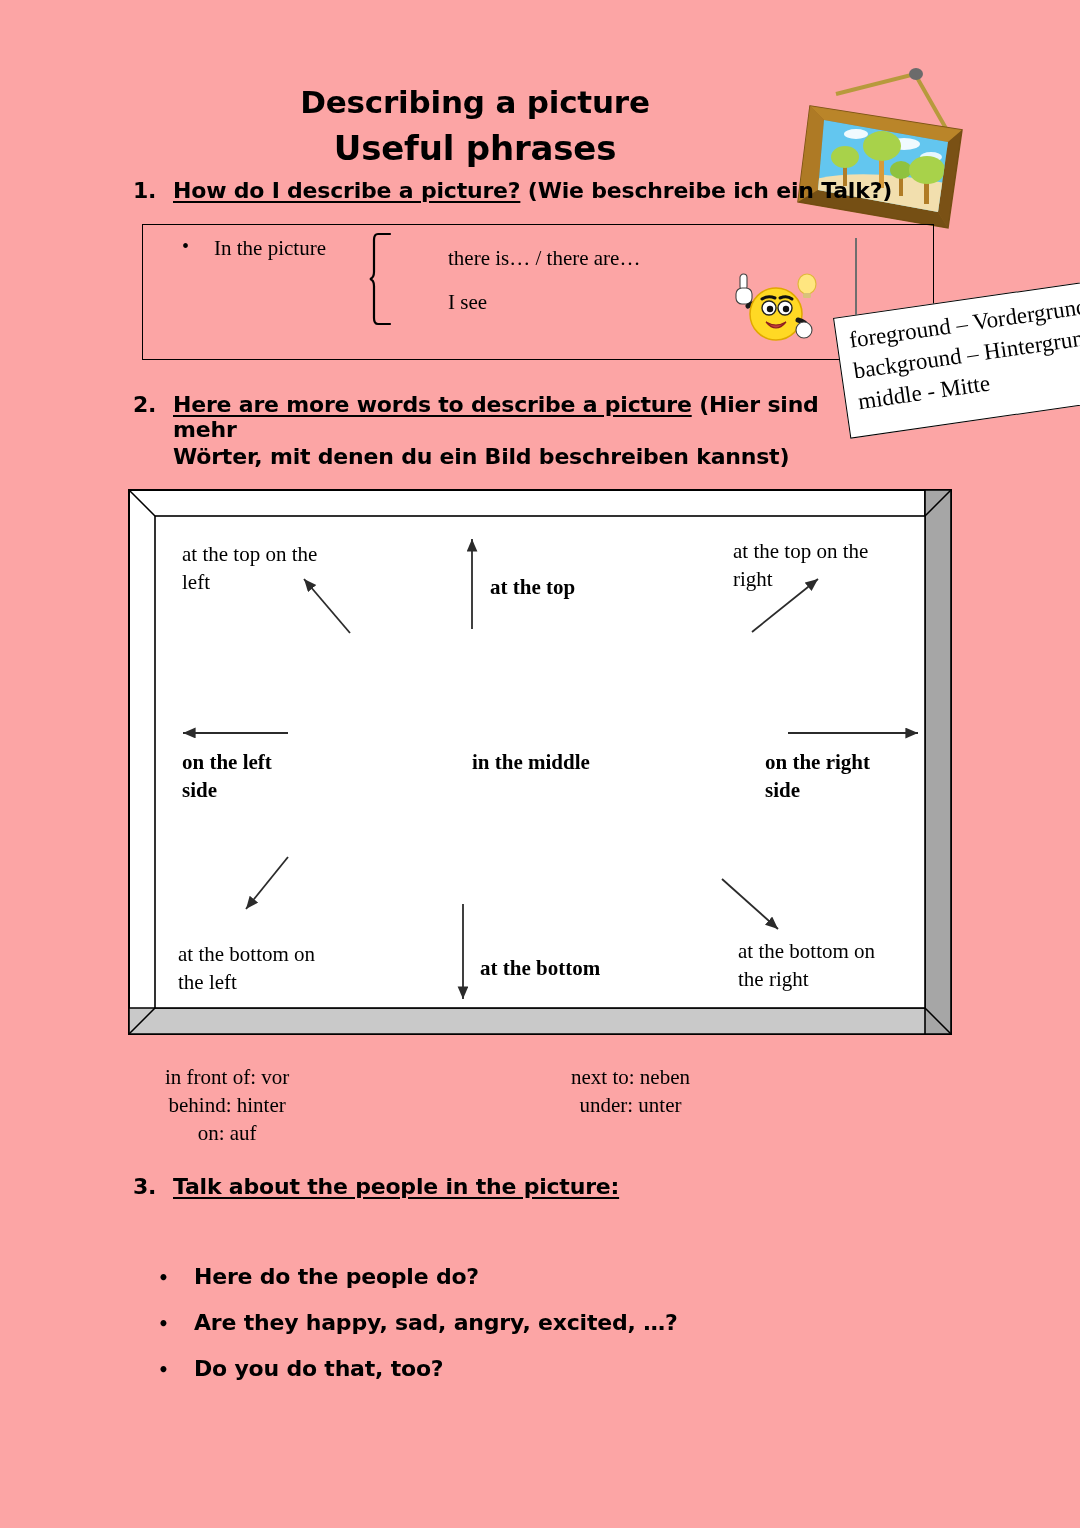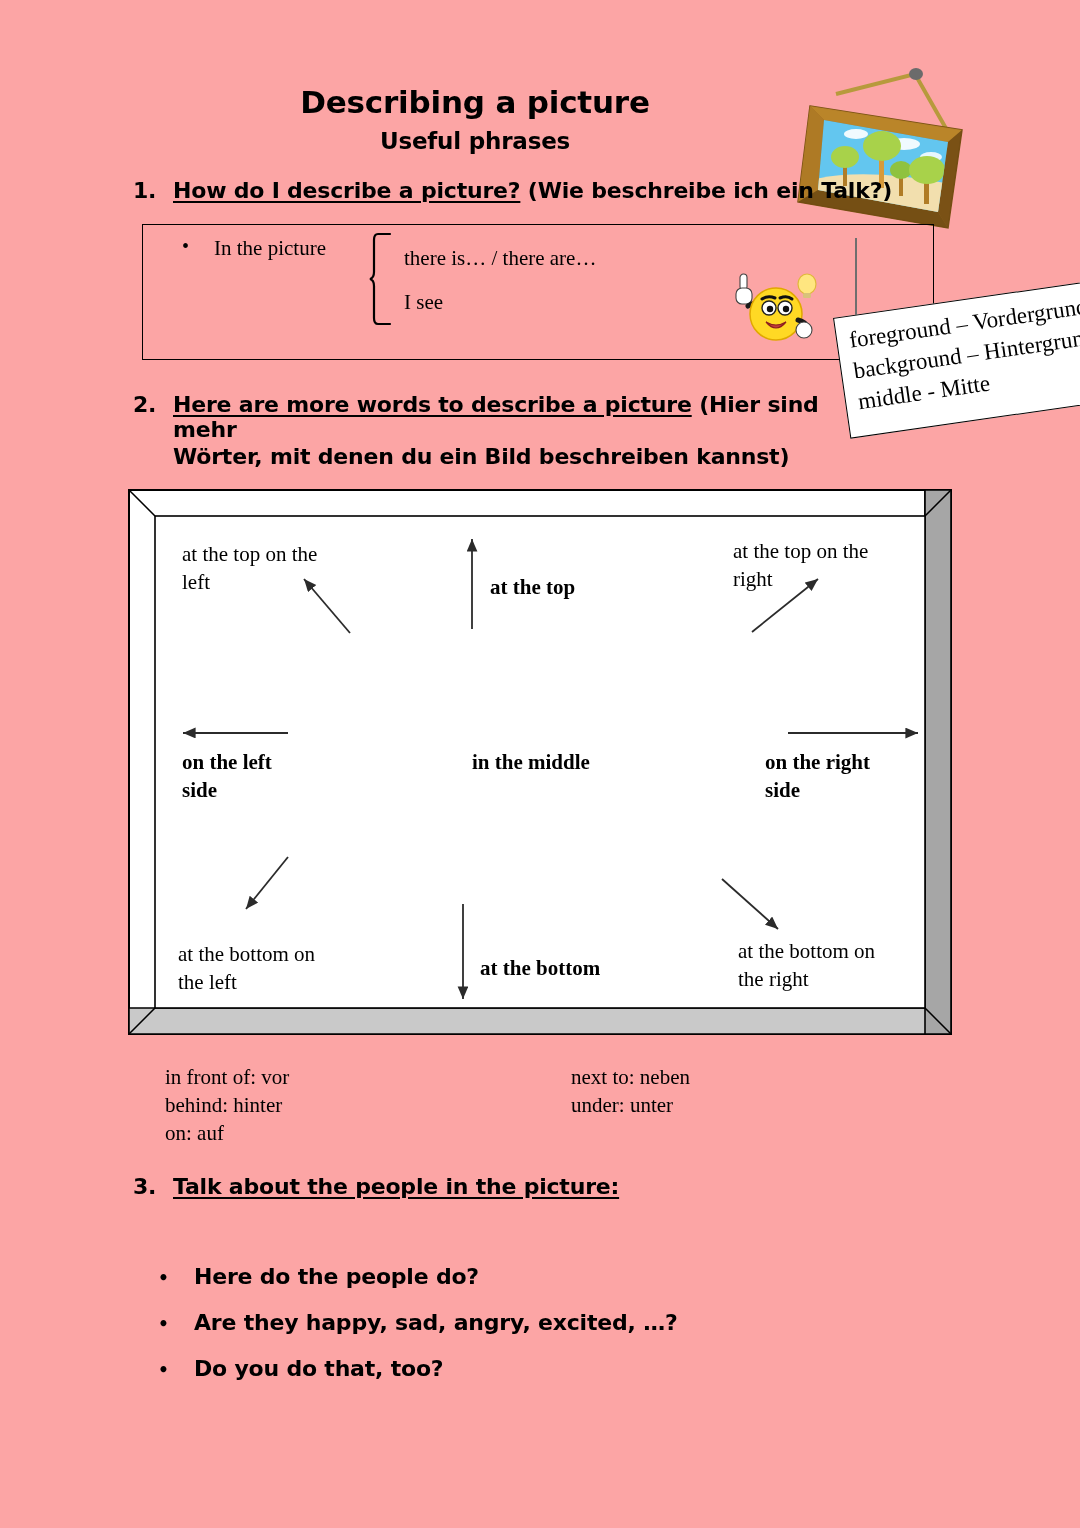--- a/index.html
+++ b/index.html
@@ -29,21 +29,21 @@
     left: 0; top: 84px;
     width: 950px;
     text-align: center;
     font-size: 31px;
   }
   #title-sub {
     position: absolute;
     left: 0; top: 128px;
     width: 950px;
     text-align: center;
-    font-size: 23px;
+    font-size: 34px;
   }
 
   .section-row {
     position: absolute;
     display: flex;
     align-items: flex-start;
     font-size: 22px;
   }
   .section-num {
     width: 40px;
@@ -75,21 +75,21 @@
     position: absolute;
     left: 368px; top: 232px;
     width: 26px; height: 94px;
   }
   #box1-col2 {
     position: absolute;
     left: 404px; top: 236px;
     font-size: 21px;
     line-height: 44px;
   }
-  #box1-col2 div { white-space: nowrap; }
+  #box1-col2 div { white-space: nowrap; margin-left: 44px; }
 
   
   #smiley { position: absolute; left: 718px; top: 258px; width: 110px; height: 96px; }
 
   
   #hangpic { position: absolute; left: 796px; top: 62px; width: 200px; height: 190px; }
 
   
   #connector {
     position: absolute;
@@ -310,26 +310,26 @@
   <div class="flabel bold" style="left:472px; top:748px;">in the middle</div>
   <div class="flabel bold" style="left:765px; top:748px; width:150px; white-space:pre-line;">on the right
 side</div>
 
   <div class="flabel" style="left:178px; top:940px; width:180px; white-space:pre-line;">at the bottom on
 the left</div>
   <div class="flabel bold" style="left:480px; top:954px;">at the bottom</div>
   <div class="flabel" style="left:738px; top:937px; width:180px; white-space:pre-line;">at the bottom on
 the right</div>
 
-  <div class="vocab" style="left:165px; top:1063px;">
+  <div class="vocab" style="left:165px; top:1063px;text-align:center;">
     <div>in front of: vor</div>
     <div>behind: hinter</div>
     <div>on: auf</div>
   </div>
-  <div class="vocab" style="left:571px; top:1063px;">
+  <div class="vocab" style="left:571px; top:1063px;text-align:center;">
     <div>next to: neben</div>
     <div>under: unter</div>
   </div>
 
   <div class="section-row comic" style="left:133px; top:1174px; width:700px;">
     <div class="section-num">3.</div>
     <div class="section-body"><span class="u">Talk about the people in the picture:</span></div>
   </div>
 
   <div class="q-bullet comic" style="left:158px; top:1264px; width:700px;">

